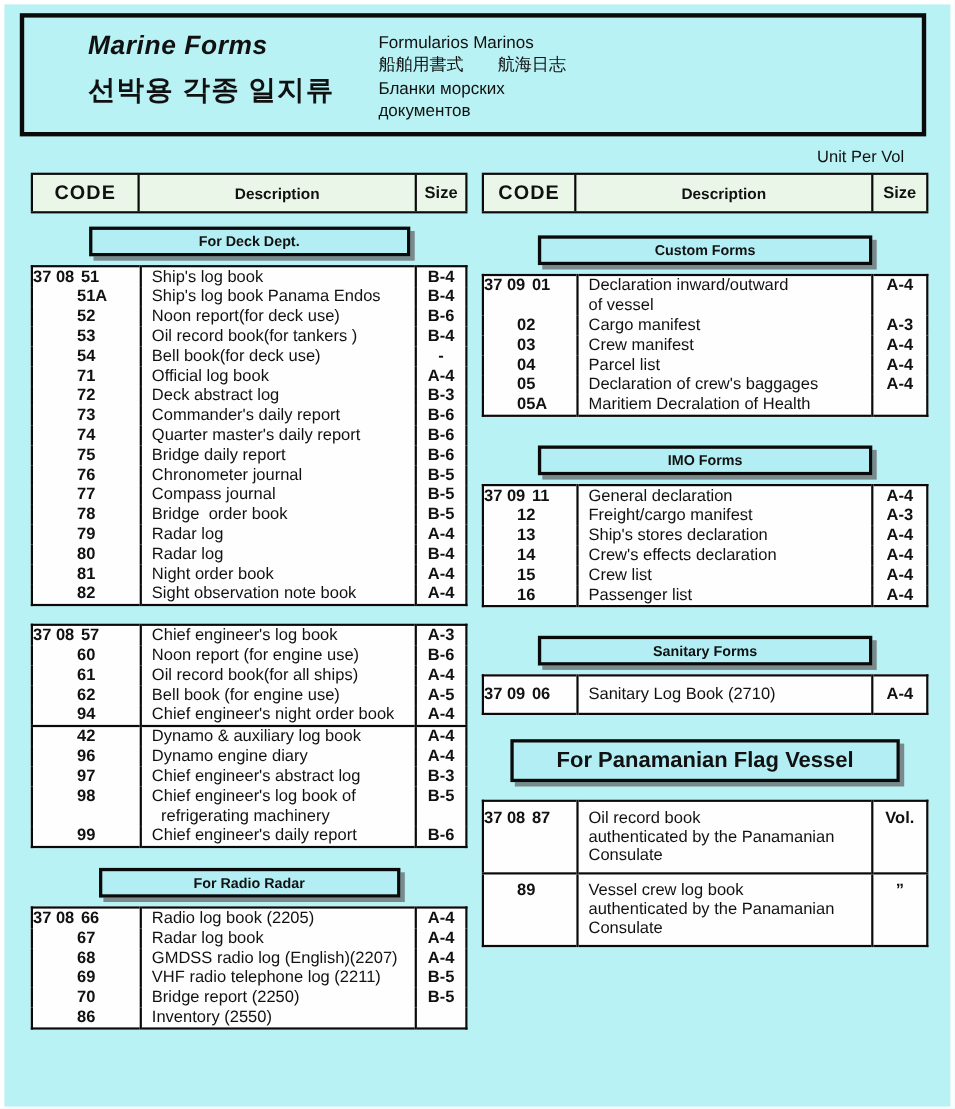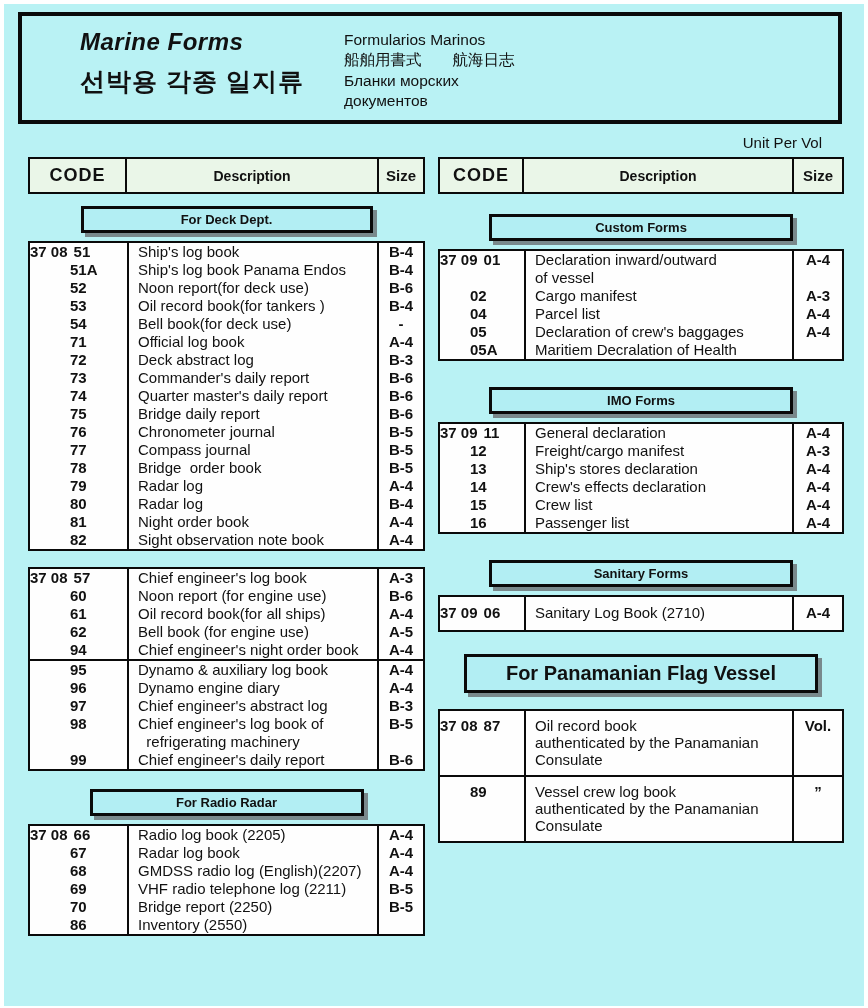--- a/index.html
+++ b/index.html
@@ -248,21 +248,21 @@
                 <td class="code"><span class="code-num">62</span></td>
                 <td class="desc">Bell book (for engine use)</td>
                 <td class="size">A-5</td>
               </tr>
               <tr>
                 <td class="code"><span class="code-num">94</span></td>
                 <td class="desc">Chief engineer's night order book</td>
                 <td class="size">A-4</td>
               </tr>
               <tr class="sep">
-                <td class="code"><span class="code-num">95</span></td>
+                <td class="code"><span class="code-num">42</span></td>
                 <td class="desc">Dynamo &amp; auxiliary log book</td>
                 <td class="size">A-4</td>
               </tr>
               <tr>
                 <td class="code"><span class="code-num">96</span></td>
                 <td class="desc">Dynamo engine diary</td>
                 <td class="size">A-4</td>
               </tr>
               <tr>
                 <td class="code"><span class="code-num">97</span></td>
@@ -343,20 +343,25 @@
                 <td class="desc">Declaration inward/outward
 of vessel</td>
                 <td class="size">A-4</td>
               </tr>
               <tr>
                 <td class="code"><span class="code-num">02</span></td>
                 <td class="desc">Cargo manifest</td>
                 <td class="size">A-3</td>
               </tr>
               <tr>
+                <td class="code"><span class="code-num">03</span></td>
+                <td class="desc">Crew manifest</td>
+                <td class="size">A-4</td>
+              </tr>
+              <tr>
                 <td class="code"><span class="code-num">04</span></td>
                 <td class="desc">Parcel list</td>
                 <td class="size">A-4</td>
               </tr>
               <tr>
                 <td class="code"><span class="code-num">05</span></td>
                 <td class="desc">Declaration of crew's baggages</td>
                 <td class="size">A-4</td>
               </tr>
               <tr>

